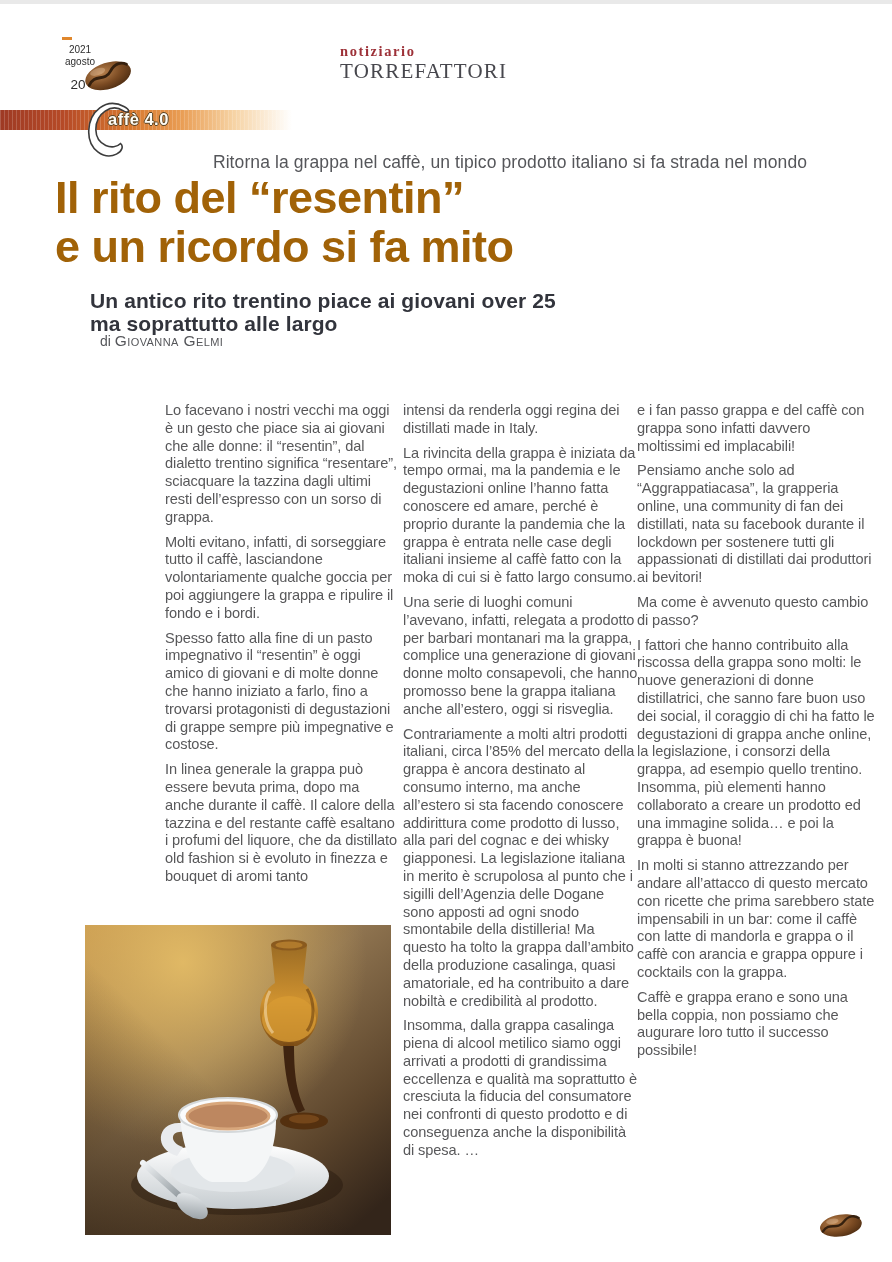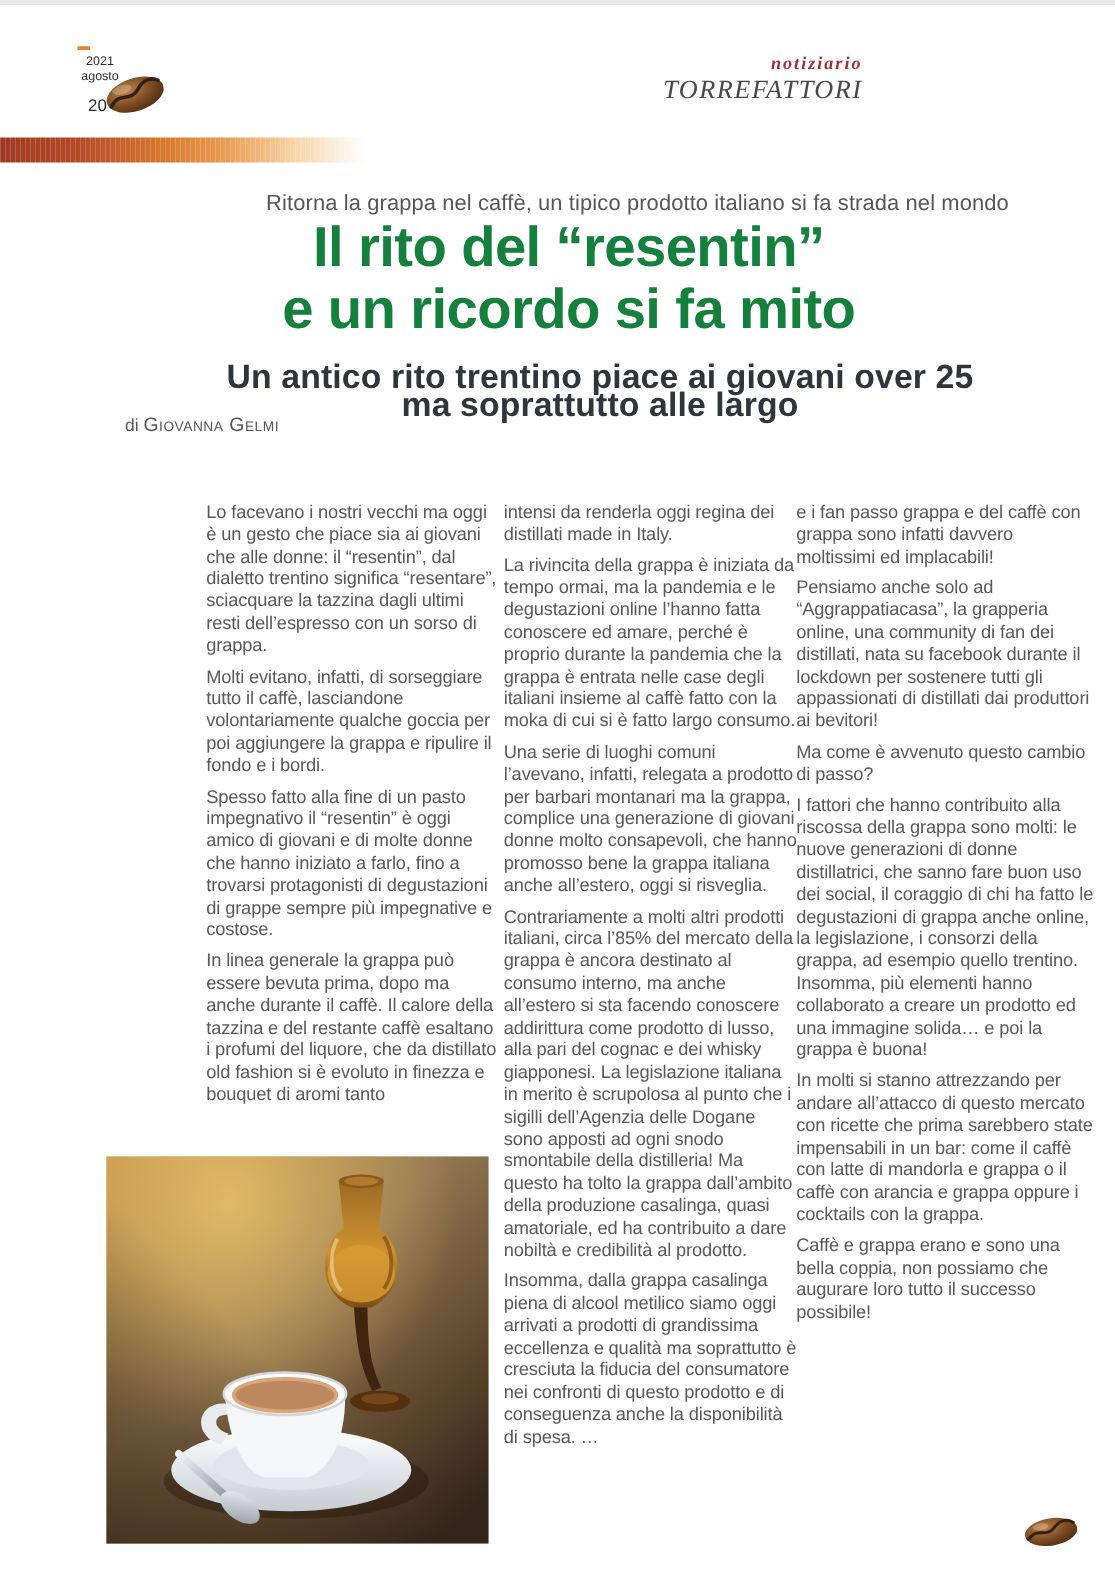--- a/index.html
+++ b/index.html
@@ -12,44 +12,44 @@
     font-family:"Liberation Sans", sans-serif;
     color:#58585a;
   }
   
   .date-tick{position:absolute;left:62px;top:33px;width:10px;height:3px;background:#e0872c;}
   .date-block{position:absolute;left:44px;top:40px;width:72px;text-align:center;
     font-size:10px;line-height:1.15;color:#2e2e2e;}
   .page-number{position:absolute;left:50px;top:73px;width:56px;text-align:center;
     font-size:13.5px;color:#2e2e2e;}
   .bean-top{position:absolute;left:80px;top:50px;width:56px;height:40px;transform:rotate(-4deg);}
-  .masthead{position:absolute;left:340px;top:39px;width:350px;text-align:right;
-    font-family:"Liberation Serif", serif;font-style:italic;}
+  .masthead{position:absolute;left:340px;top:39px;width:350px;text-align:left;
+    font-family:"Liberation Serif", serif;}
   .masthead .line1{font-size:14.5px;font-weight:bold;letter-spacing:1.6px;color:#9d3138;}
   .masthead .line2{font-size:21px;letter-spacing:1.2px;color:#47474d;margin-top:-1px;font-weight:500;}
   
   .band{position:absolute;left:0;top:106px;width:292px;height:20px;
     background:
       repeating-linear-gradient(90deg, rgba(255,255,255,0.18) 0 1px, rgba(255,255,255,0) 1px 4px),
       linear-gradient(90deg,#9e3a24 0%, #b64a27 22%, #d8792f 45%, #e99d54 62%, #f6d3a4 80%, #ffffff 100%);
   }
   .band-fade{position:absolute;left:292px;top:106px;width:90px;height:20px;
     background:linear-gradient(90deg,#fff 0,rgba(255,255,255,0) 100%);}
   .section-logo{position:absolute;left:84px;top:96px;width:200px;height:58px;}
   .section-logo .c-glyph{position:absolute;left:0;top:0;}
   .section-logo .logo-text{position:absolute;left:24px;top:10px;
     font-size:16.5px;font-weight:bold;letter-spacing:0.5px;color:#fffdf6;
     text-shadow:-1px 0 0 #5a4526, 1px 0 0 #5a4526, 0 -1px 0 #5a4526, 0 1px 0 #5a4526;}
   
   .kicker{position:absolute;left:120px;top:148px;width:780px;text-align:center;
     font-size:17.5px;color:#55565a;letter-spacing:0.1px;}
-  .title{position:absolute;left:55px;top:169px;width:800px;text-align:center;
-    font-size:45px;line-height:49px;font-weight:900;letter-spacing:-0.5px;color:#15803d;}
-  .subtitle{position:absolute;left:90px;top:286px;width:780px;text-align:center;
-    font-size:27px;line-height:22.5px;font-weight:bold;color:#32343c;letter-spacing:0.1px;}
+  .title{position:absolute;left:55px;top:169px;width:800px;
+    font-size:45px;line-height:49px;font-weight:900;letter-spacing:-0.5px;color:#a16207;}
+  .subtitle{position:absolute;left:90px;top:286px;width:780px;text-align:left;
+    font-size:21px;line-height:22.5px;font-weight:bold;color:#32343c;letter-spacing:0.1px;}
   .byline{position:absolute;left:100px;top:328px;width:780px;text-align:left;
     font-size:14px;color:#55565a;}
   .byline .sc{font-variant:small-caps;letter-spacing:0.4px;font-size:15.5px;}
   
   .col{position:absolute;top:398px;font-size:14.6px;line-height:17.8px;
     color:#58585a;letter-spacing:-0.1px;}
   .col p{margin:0 0 7px 0;}
   .col-1{left:165px;width:234px;}
   .col-2{left:403px;width:236px;}
   .col-3{left:637px;width:240px;}
@@ -87,20 +87,28 @@
   </div>
   <div class="page-number">20</div>
 
   <div class="masthead">
     <div class="line1">notiziario</div>
     <div class="line2">TORREFATTORI</div>
   </div>
 
   <div class="band"></div>
   <div class="band-fade"></div>
+  <div class="section-logo">
+    <span class="c-glyph">
+      <svg width="46" height="58" viewBox="0 0 46 58">
+        <path d="M38 5 C18 -3 4 14 5 32 C6 52 24 60 35 53 C41 49 41 44 38 42 C32 50 14 47 12 31 C10 14 25 3 37 9 C43 12 45 8 38 5 Z" fill="#ffffff" stroke="#3c3c3c" stroke-width="1.6" transform="rotate(6 23 29)"></path>
+      </svg>
+    </span>
+    <span class="logo-text">affè 4.0</span>
+  </div>
 
   <div class="kicker">Ritorna la grappa nel caffè, un tipico prodotto italiano si fa strada nel mondo</div>
   <div class="title">
     <div>Il rito del “resentin”</div>
     <div>e un ricordo si fa mito</div>
   </div>
   <div class="subtitle">
     <div>Un antico rito trentino piace ai giovani over 25</div>
     <div>ma soprattutto alle largo</div>
   </div>

